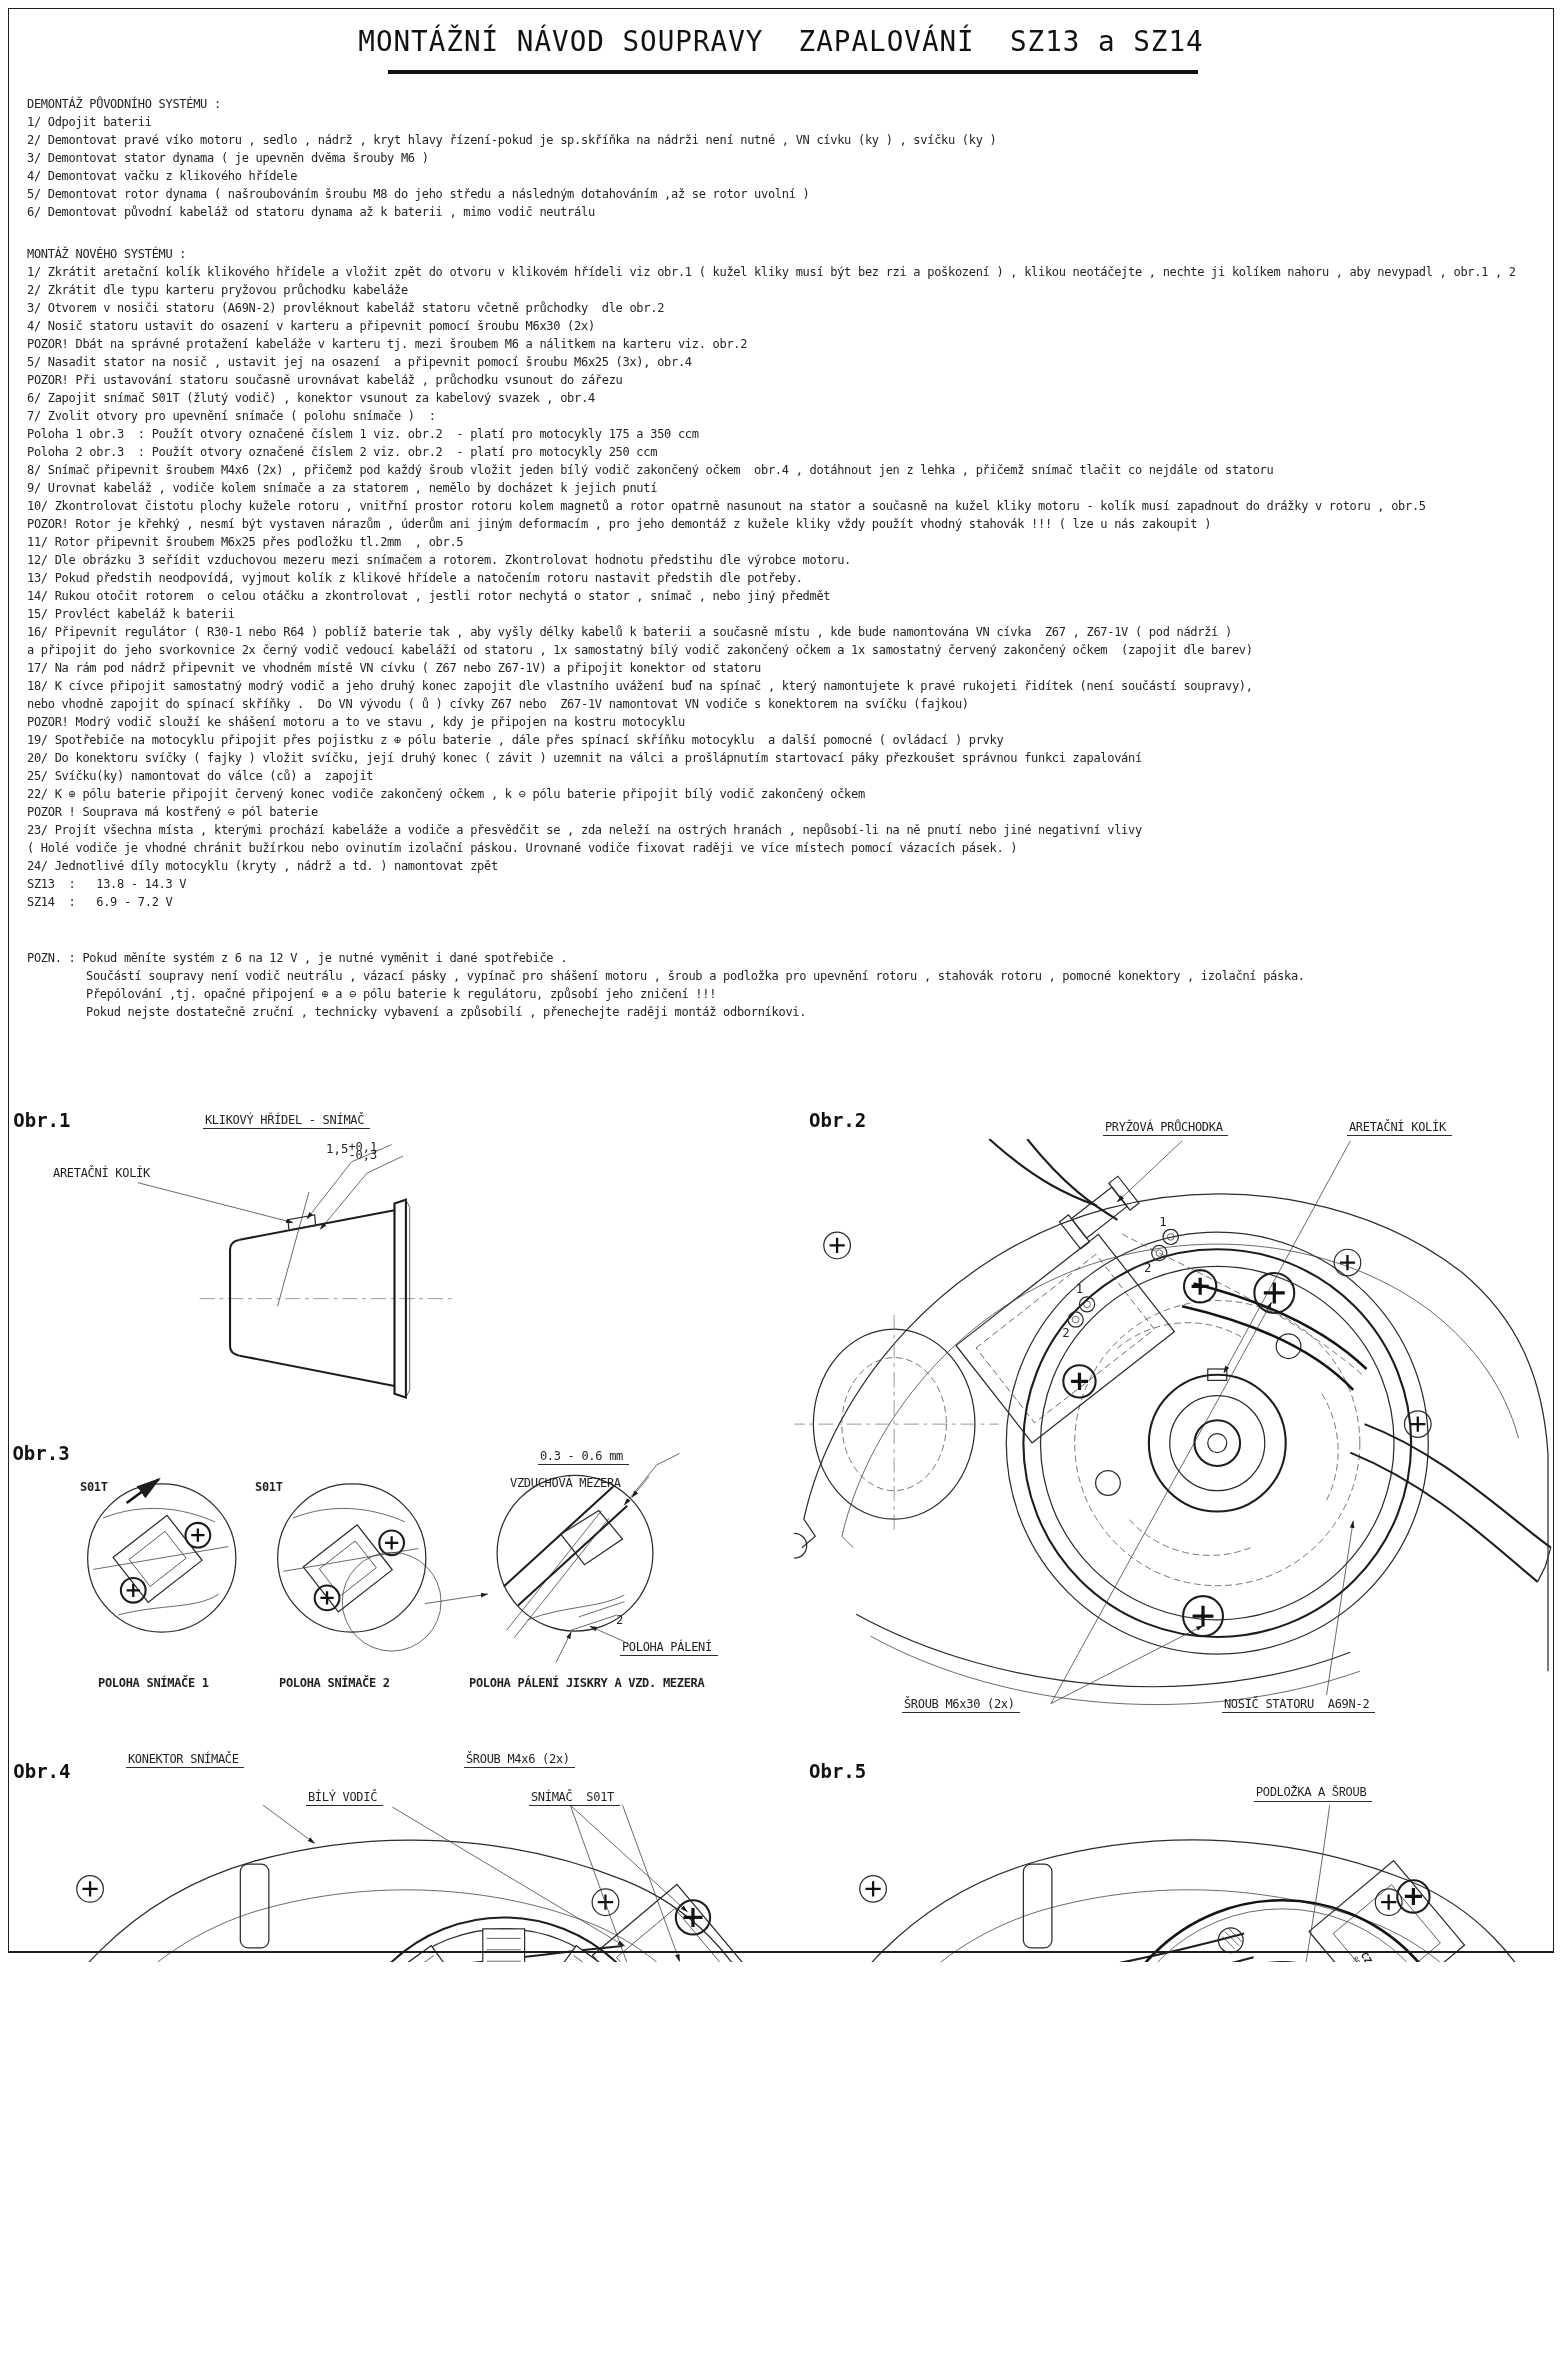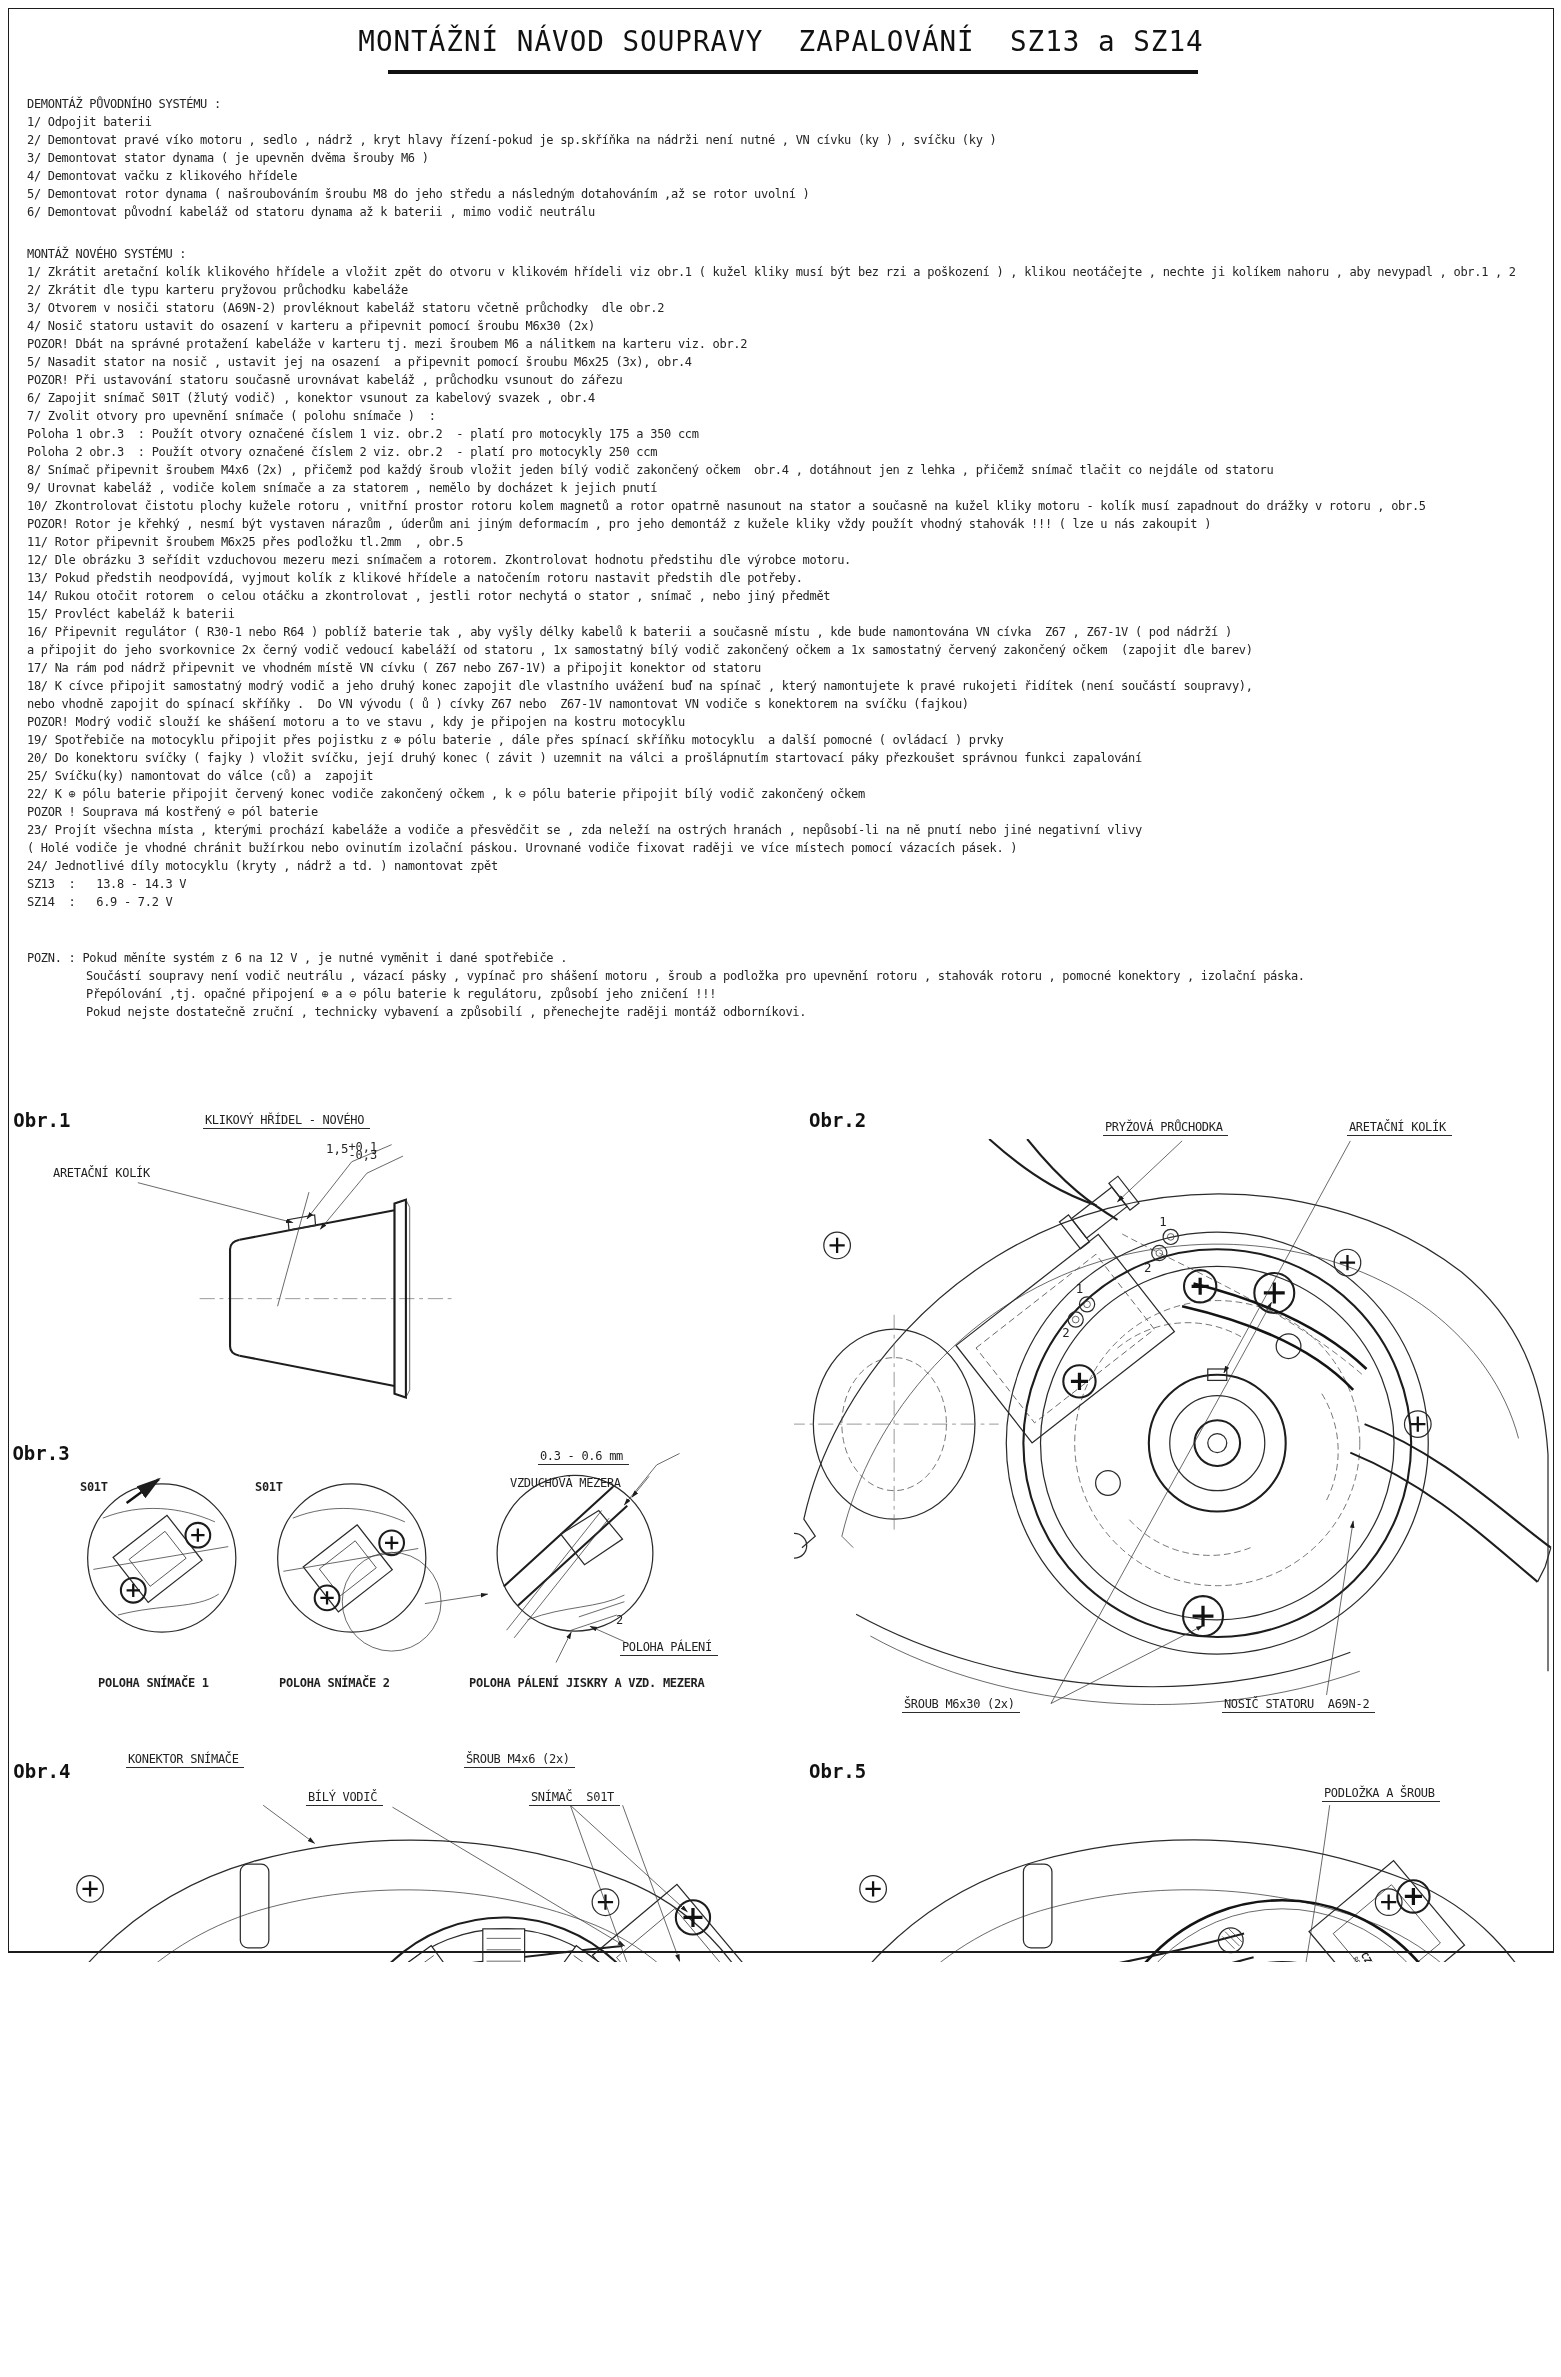--- a/index.html
+++ b/index.html
@@ -93,21 +93,21 @@
   </div>
 
   <div class="block" style="left:27px;top:949px;">
     <div class="tline">POZN. : Pokud měníte systém z 6 na 12 V , je nutné vyměnit i dané spotřebiče .</div>
     <div class="tline indent">Součástí soupravy není vodič neutrálu , vázací pásky , vypínač pro shášení motoru , šroub a podložka pro upevnění rotoru , stahovák rotoru , pomocné konektory , izolační páska.</div>
     <div class="tline indent">Přepólování ,tj. opačné připojení ⊕ a ⊖ pólu baterie k regulátoru, způsobí jeho zničení !!!</div>
     <div class="tline indent">Pokud nejste dostatečně zruční , technicky vybavení a způsobilí , přenechejte raději montáž odborníkovi.</div>
   </div>
 
   <div class="fig-label" style="left:13.3px;top:1109px;">Obr.1</div>
-  <div class="ann u" style="left:203px;top:1113px;">KLIKOVÝ HŘÍDEL - NOVÉHO</div>
+  <div class="ann u" style="left:203px;top:1113px;">KLIKOVÝ HŘÍDEL - SNÍMAČ</div>
   <div class="ann" style="left:53px;top:1166px;">ARETAČNÍ KOLÍK</div>
   <div class="dim" style="left:310px;top:1141px;margin-left:16px;">
     <span>1,5</span><span class="tol">
         <i>+0,1</i>
         <i>-0,3</i>
       </span>
   </div>
   <svg class="fig" style="left:19px;top:1137px;" width="770" height="271" viewBox="0 0 810 285">
     <defs>
         <marker id="a1" markerWidth="10" markerHeight="8" refX="9" refY="3" orient="auto">
@@ -429,21 +429,21 @@
     <line class="lt" x1="585" y1="0" x2="708" y2="112" marker-end="url(#a4)"></line>
     <line class="lt" x1="585" y1="0" x2="657" y2="200" marker-end="url(#a4)"></line>
     <line class="lt" x1="640" y1="0" x2="700" y2="164" marker-end="url(#a4)"></line>
     <line class="lt" x1="420" y1="492" x2="467" y2="334" marker-end="url(#a4)"></line>
     <line class="lt" x1="420" y1="492" x2="558" y2="334" marker-end="url(#a4)"></line>
     <line class="lt" x1="420" y1="492" x2="512" y2="248" marker-end="url(#a4)"></line>
     <line class="lt" x1="575" y1="546" x2="550" y2="458" marker-end="url(#a4)"></line>
   </svg>
 
   <div class="fig-label" style="left:809px;top:1760px;">Obr.5</div>
-  <div class="ann u" style="left:1322px;top:1786px;">PODLOŽKA A ŠROUB</div>
+  <div class="ann u" style="left:1254px;top:1786px;font-family:Liberation Mono, monospace;">PODLOŽKA A ŠROUB</div>
   <div class="ann u" style="left:1292px;top:2328px;">ROTOR  A69R-1</div>
   <svg class="fig" style="left:797px;top:1805px;" width="761" height="552" viewBox="0 0 800 580">
     <defs>
         <marker id="a5" markerWidth="10" markerHeight="8" refX="9" refY="3" orient="auto">
           <path d="M0,0L10,3L0,6Z" class="ar"></path>
         </marker>
       </defs>
 
     <path class="ln" d="M6,320 L20,306 L9,290 C32,196 122,96 252,59 C382,23 522,31 642,79 C712,107 762,161 790,226 L793,560"></path>
     <path class="lt" d="M60,330 L48,318 C66,236 141,146 256,111 C376,76 506,84 611,126 C671,151 716,196 741,246"></path>

